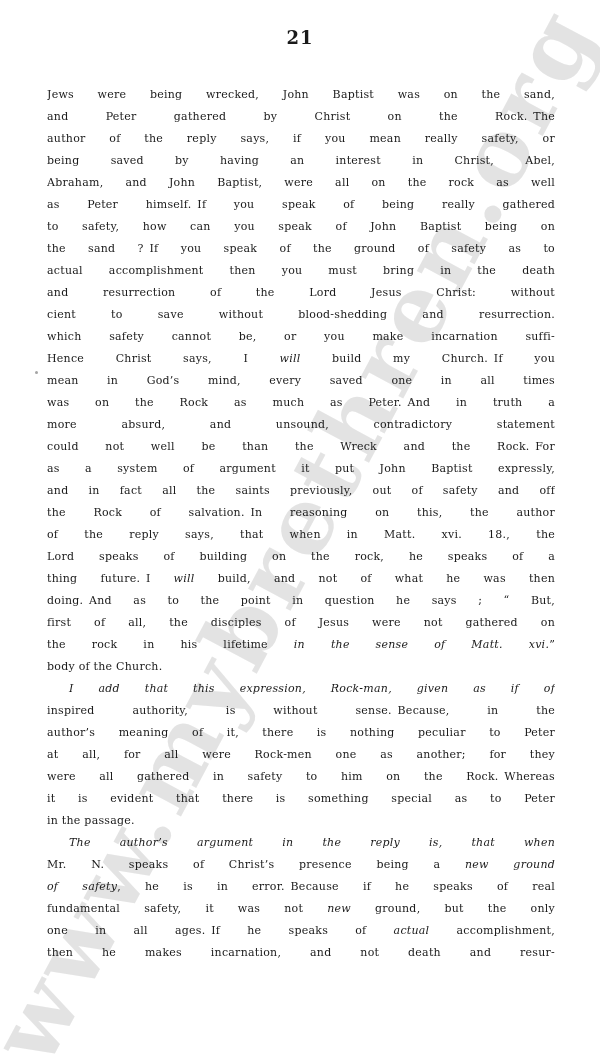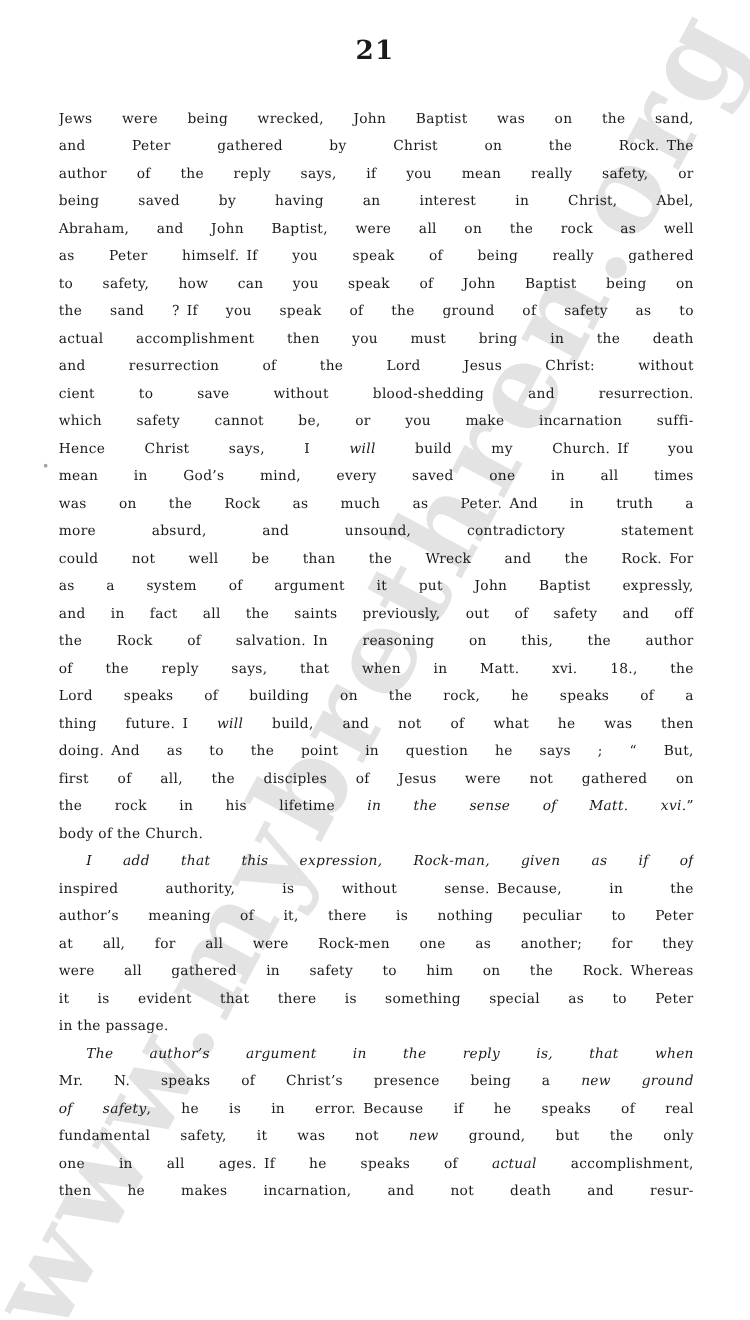--- a/index.html
+++ b/index.html
@@ -26,21 +26,21 @@
     opacity: 0.5;
     white-space: nowrap;
     z-index: 0;
   }
   .page-number {
     position: absolute;
     top: 27px;
     left: 0;
     width: 600px;
     text-align: center;
-    font-size: 21px;
+    font-size: 18px;
     font-weight: bold;
     letter-spacing: 1px;
     z-index: 1;
   }
   .text-block {
     position: absolute;
     left: 47px;
     top: 84px;
     width: 508px;
     z-index: 1;

